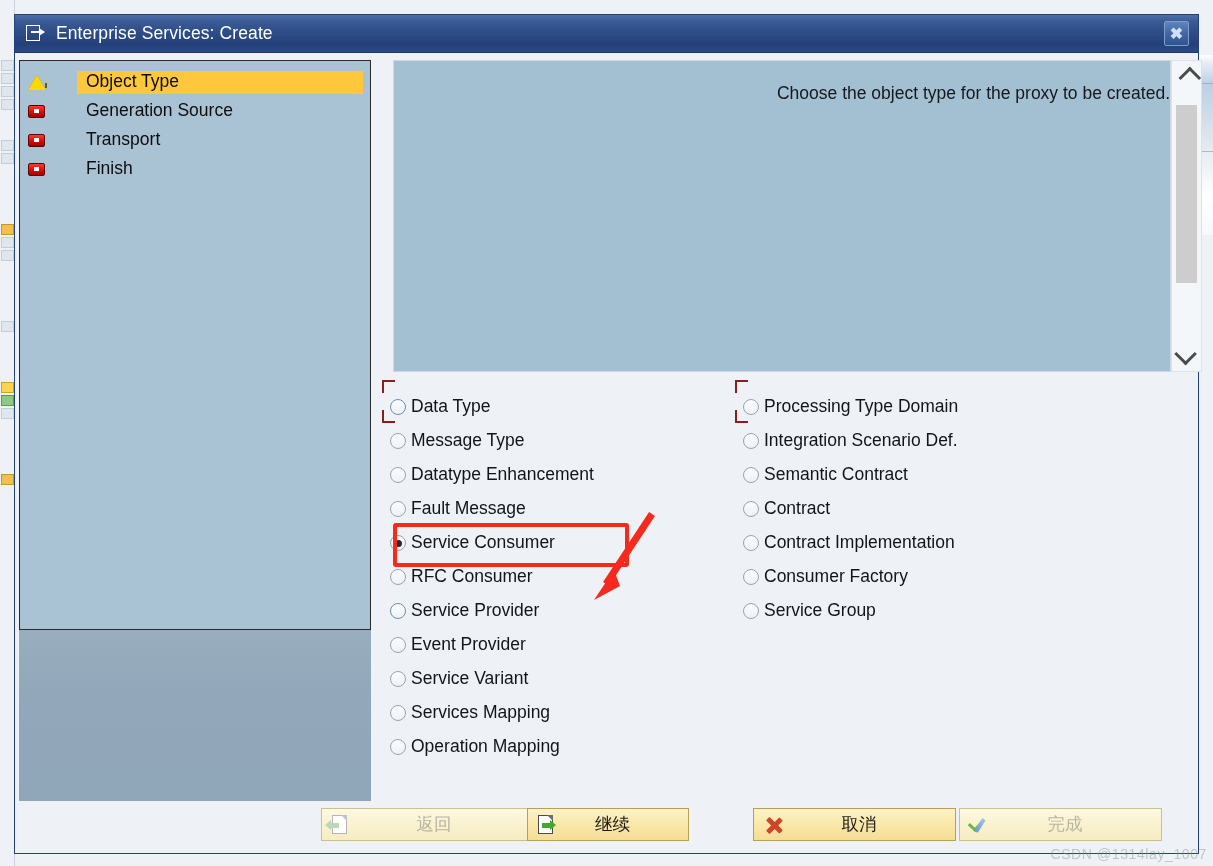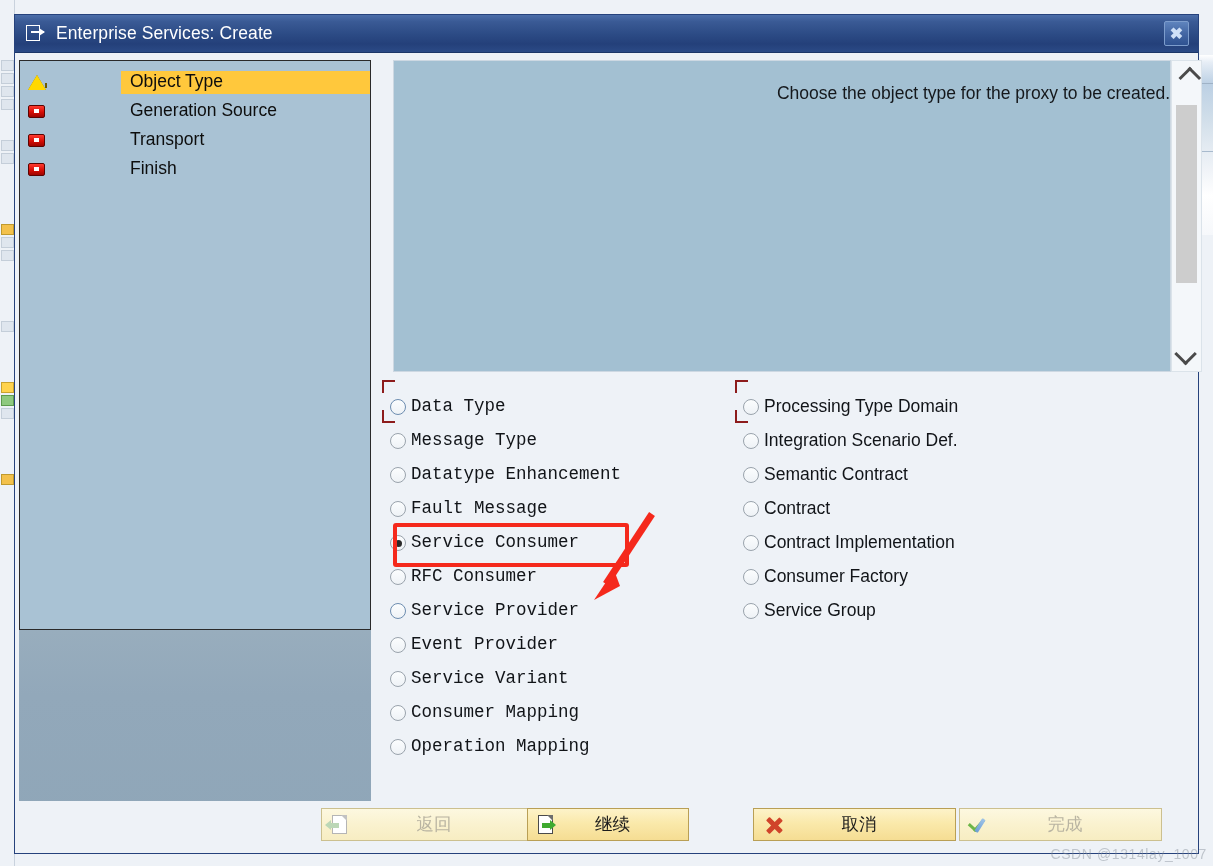--- a/index.html
+++ b/index.html
@@ -188,21 +188,20 @@
     border: 1px solid #2a2a2a;
     box-sizing: border-box;
     padding: 7px 0 0 0;
   }
   .nav-item {
     display: flex;
     align-items: center;
     height: 29px;
     padding-left: 8px;
     cursor: pointer;
-    gap: 44px;
   }
   .nav-ico {
     width: 19px; height: 19px;
     flex: none;
     margin-right: 30px;
     position: relative;
   }
   .ico-warn {
     width: 0; height: 0;
     margin-top: 2px;
@@ -315,21 +314,21 @@
     position: absolute;
     left: 0;
     top: 330px;
     right: 0;
     bottom: 0;
   }
   .radio-col {
     position: absolute;
     top: 0;
   }
-  .radio-col.left  { left: 15px; font-family: Liberation Mono, monospace;  }
+  .radio-col.left  { left: 15px;  }
   .radio-col.right { left: 368px; }
 
   .radio-row {
     display: flex;
     align-items: center;
     height: 34px;
     cursor: pointer;
     position: relative;
   }
   .radio {
@@ -672,21 +671,21 @@
             <div class="radio-label">Event Provider</div>
           </div>
 
           <div class="radio-row">
             <div class="radio"></div>
             <div class="radio-label">Service Variant</div>
           </div>
 
           <div class="radio-row">
             <div class="radio"></div>
-            <div class="radio-label">Consumer Mapping</div>
+            <div class="radio-label">Services Mapping</div>
           </div>
 
           <div class="radio-row">
             <div class="radio"></div>
             <div class="radio-label">Operation Mapping</div>
           </div>
 
           <div class="anno-box"></div>
           <svg class="anno-arrow" viewBox="0 0 80 100">
             <line x1="72" y1="6" x2="26" y2="76" stroke="#f5291c" stroke-width="7" stroke-linecap="butt"></line>

